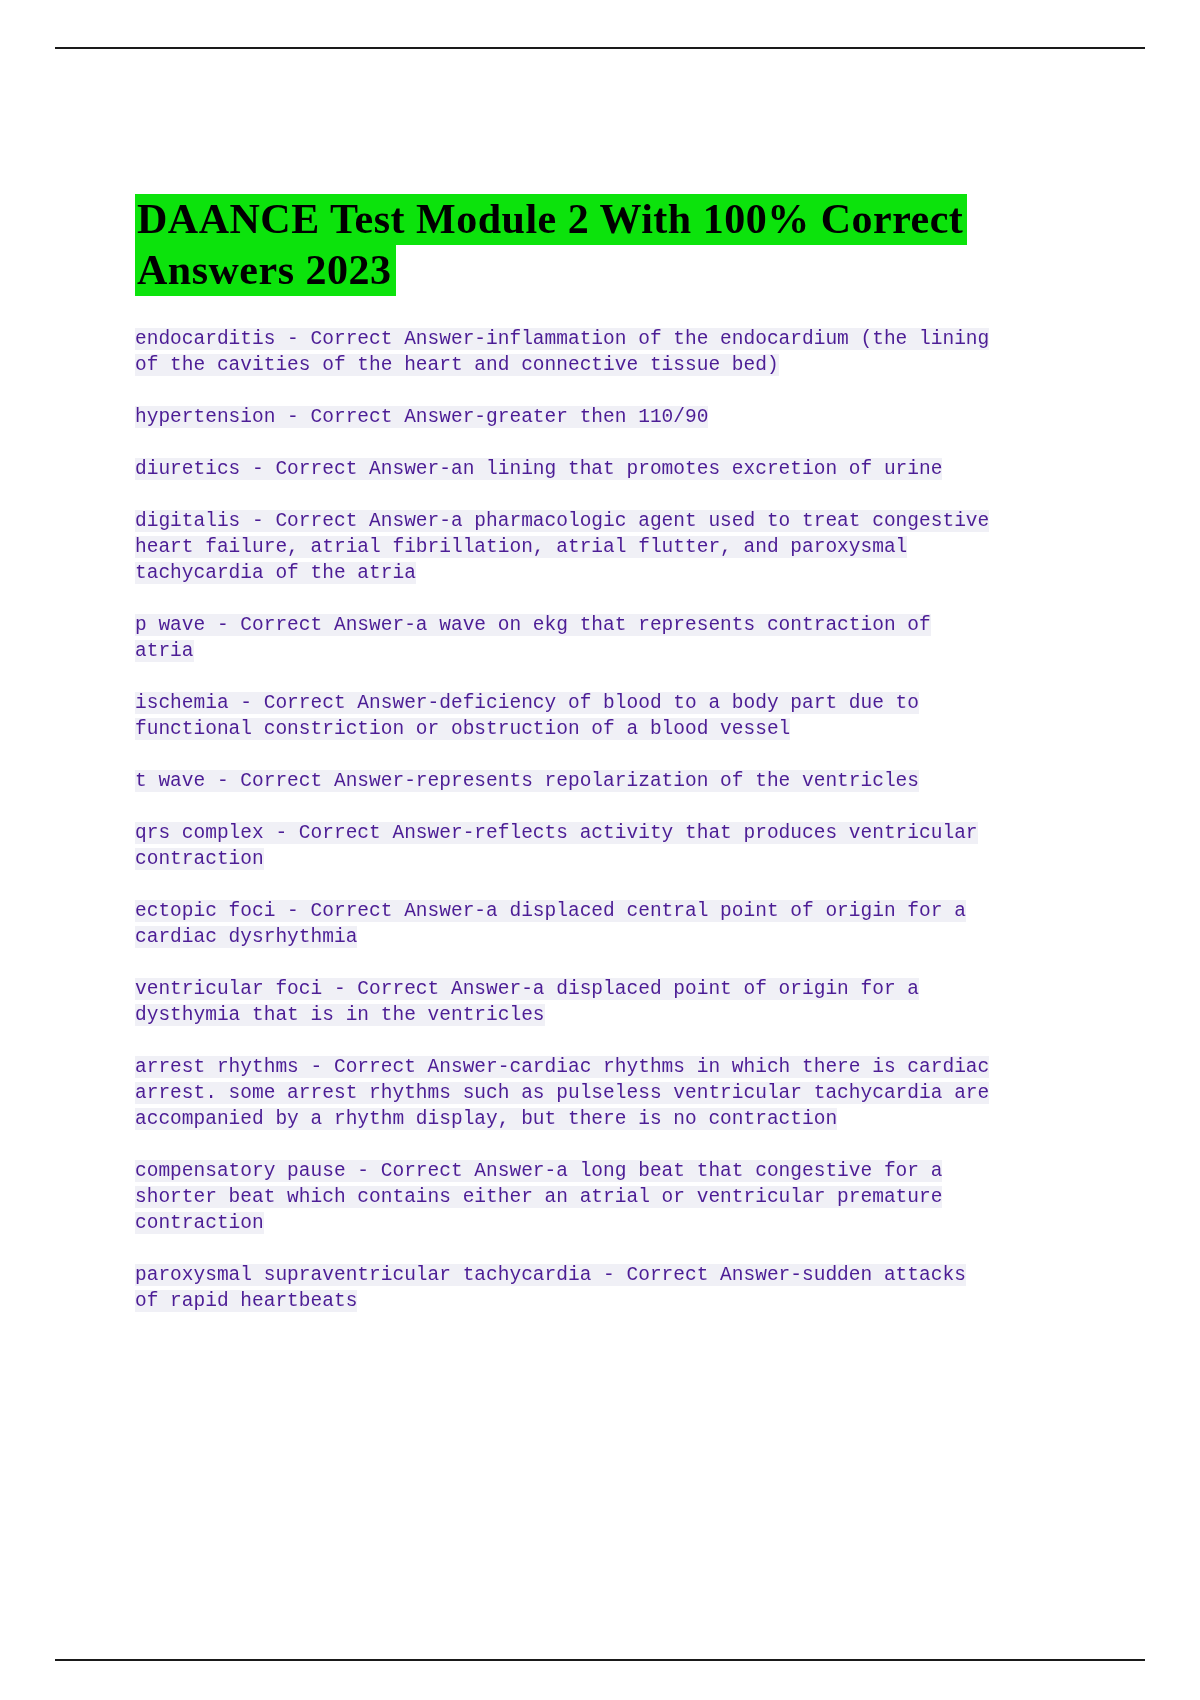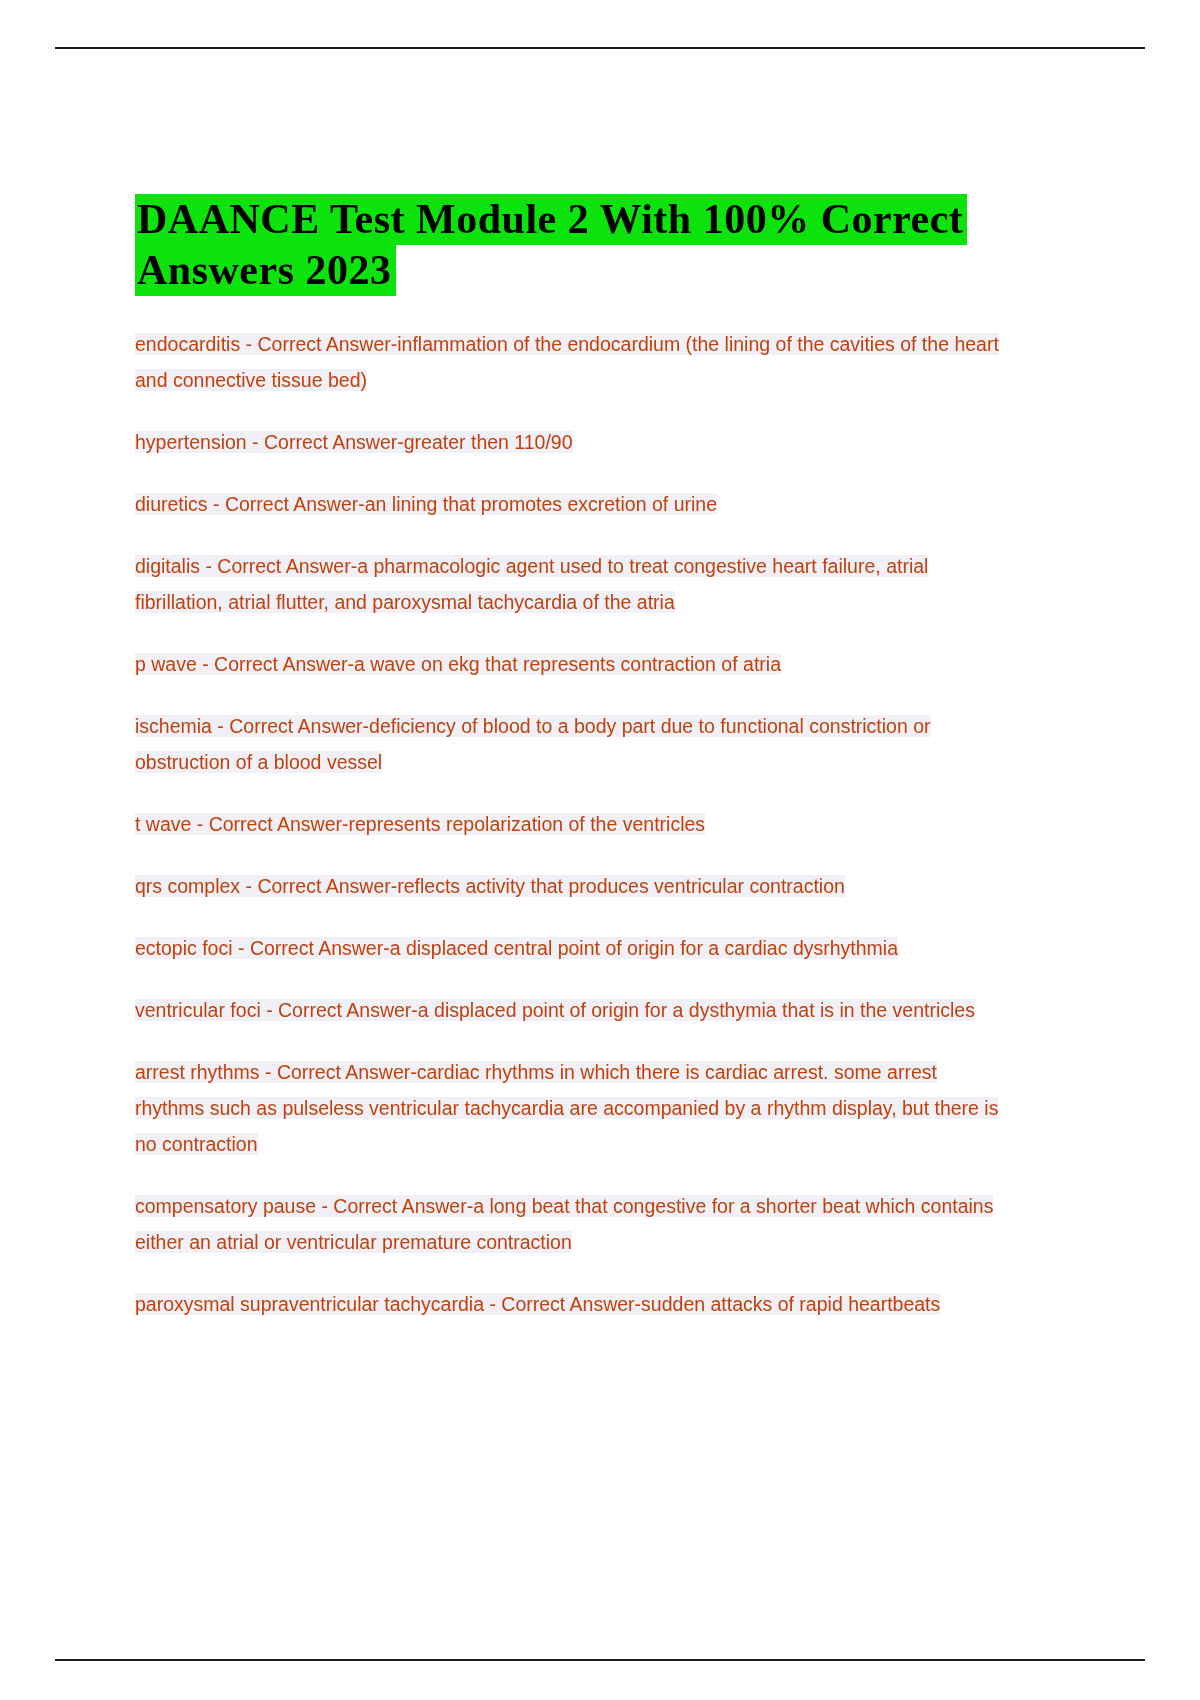--- a/index.html
+++ b/index.html
@@ -45,22 +45,23 @@
   h1.doc-title .title-hl {
     background: #0ce30c;
     padding: 2px 4px 3px 2px;
     -webkit-box-decoration-break: clone;
     box-decoration-break: clone;
   }
 
   .entries p {
     margin: 0 0 26px 0;
     font-size: 19.5px;
-    line-height: 36px;
-    color: #c2410c;
+    line-height: 26px;
+    color: #4c1d95;
+    font-family: Liberation Mono, monospace;
   }
   .entries p .hl {
     background: #f0f0f6;
     -webkit-box-decoration-break: clone;
     box-decoration-break: clone;
   }
 </style>
 </head>
 <body>
 

